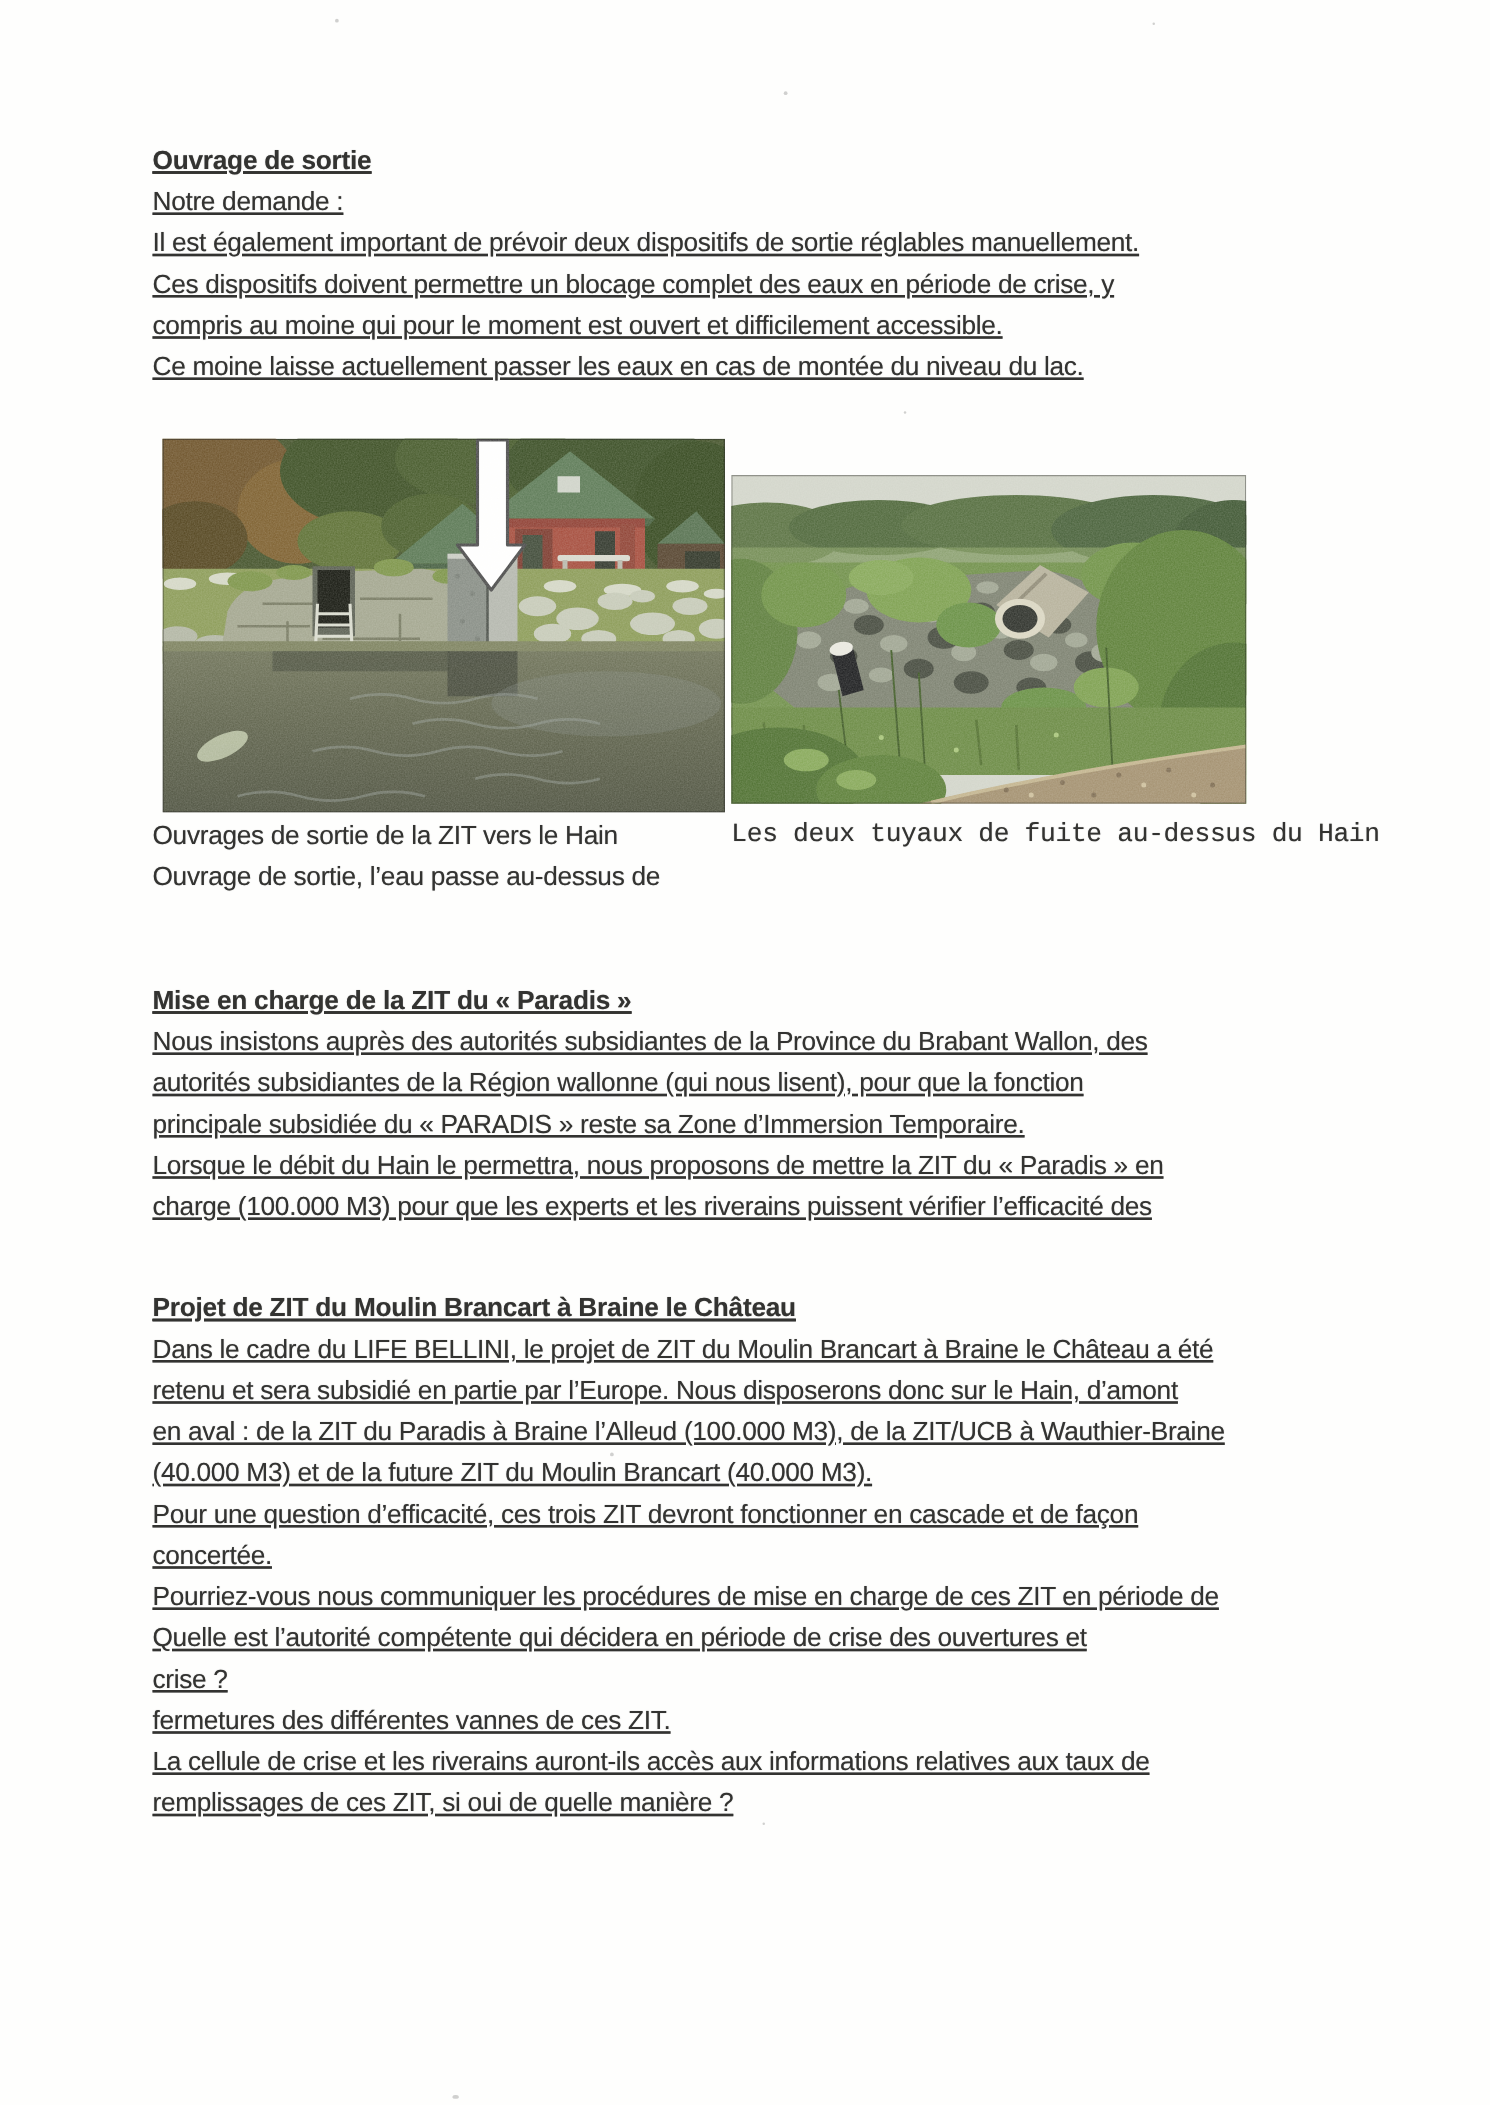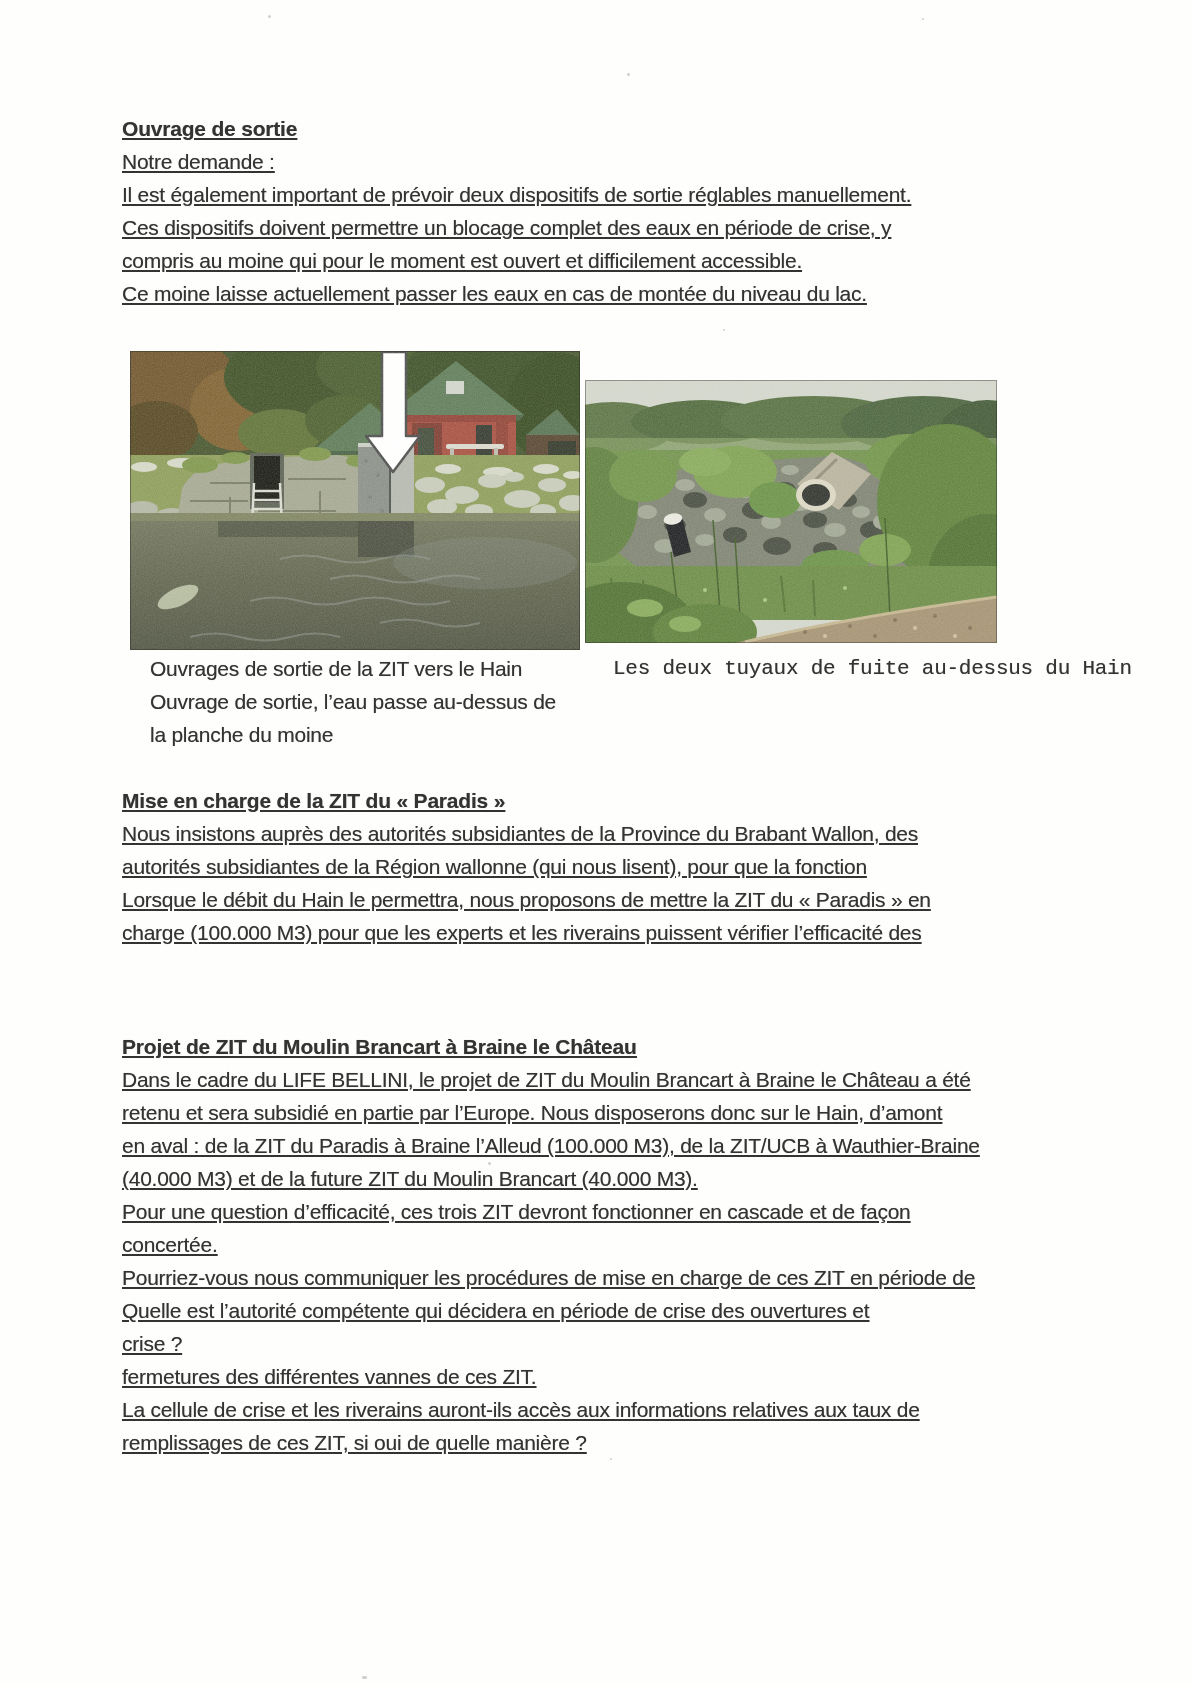--- a/index.html
+++ b/index.html
@@ -19,21 +19,21 @@
     text-shadow:0 0 0.7px rgba(60,60,58,0.55);
   }
   .line{
     font-size:21px;margin:0;line-height:33px;letter-spacing:-0.25px;
     text-shadow:0 0 0.7px rgba(60,60,58,0.55);
     white-space:nowrap;
   }
   .photo{position:absolute;display:block;}
   #photo-left{left:130px;top:351px;}
   #photo-right{left:585px;top:380px;}
-  .captions{position:absolute;top:652px;left:122px;display:flex;width:1010px;margin-left:28px;}
+  .captions{position:absolute;top:652px;left:122px;display:flex;width:1010px;}
   .cap-left{width:463px;}
   .cap-right{flex:1;font-family:Liberation Mono, monospace;}
   .speck{position:absolute;border-radius:50%;background:#9a9a96;opacity:0.45;}
 </style>
 </head>
 <body>
 
 <div class="page">
 
   <div class="sec" style="top:112px;">
@@ -320,31 +320,31 @@
       </g>
     </g>
     <rect width="412" height="263" filter="url(#grainR)"></rect>
     <rect x="0.5" y="0.5" width="411" height="262" fill="none" stroke="rgba(40,40,38,0.4)"></rect>
   </svg>
 
   <div class="captions">
     <div class="cap-left">
       <p class="line">Ouvrages de sortie de la ZIT vers le Hain</p>
       <p class="line">Ouvrage de sortie, l’eau passe au-dessus de</p>
-      <p class="line">la planche du moine</p>
     </div>
     <div class="cap-right">
       <p class="line">Les deux tuyaux de fuite au-dessus du Hain</p>
     </div>
   </div>
 
   <div class="sec" style="top:784px;">
     <h2>Mise en charge de la ZIT du « Paradis »</h2>
     <p class="line">Nous insistons auprès des autorités subsidiantes de la Province du Brabant Wallon, des</p>
     <p class="line">autorités subsidiantes de la Région wallonne (qui nous lisent), pour que la fonction</p>
+    <p class="line">principale subsidiée du « PARADIS » reste sa Zone d’Immersion Temporaire.</p>
     <p class="line">Lorsque le débit du Hain le permettra, nous proposons de mettre la ZIT du « Paradis » en</p>
     <p class="line">charge (100.000 M3) pour que les experts et les riverains puissent vérifier l’efficacité des</p>
   </div>
 
   <div class="sec" style="top:1030px;">
     <h2>Projet de ZIT du Moulin Brancart à Braine le Château</h2>
     <p class="line">Dans le cadre du LIFE BELLINI, le projet de ZIT du Moulin Brancart à Braine le Château a été</p>
     <p class="line">retenu et sera subsidié en partie par l’Europe. Nous disposerons donc sur le Hain, d’amont</p>
     <p class="line">en aval : de la ZIT du Paradis à Braine l’Alleud (100.000 M3), de la ZIT/UCB à Wauthier-Braine</p>
     <p class="line">(40.000 M3) et de la future ZIT du Moulin Brancart (40.000 M3).</p>

